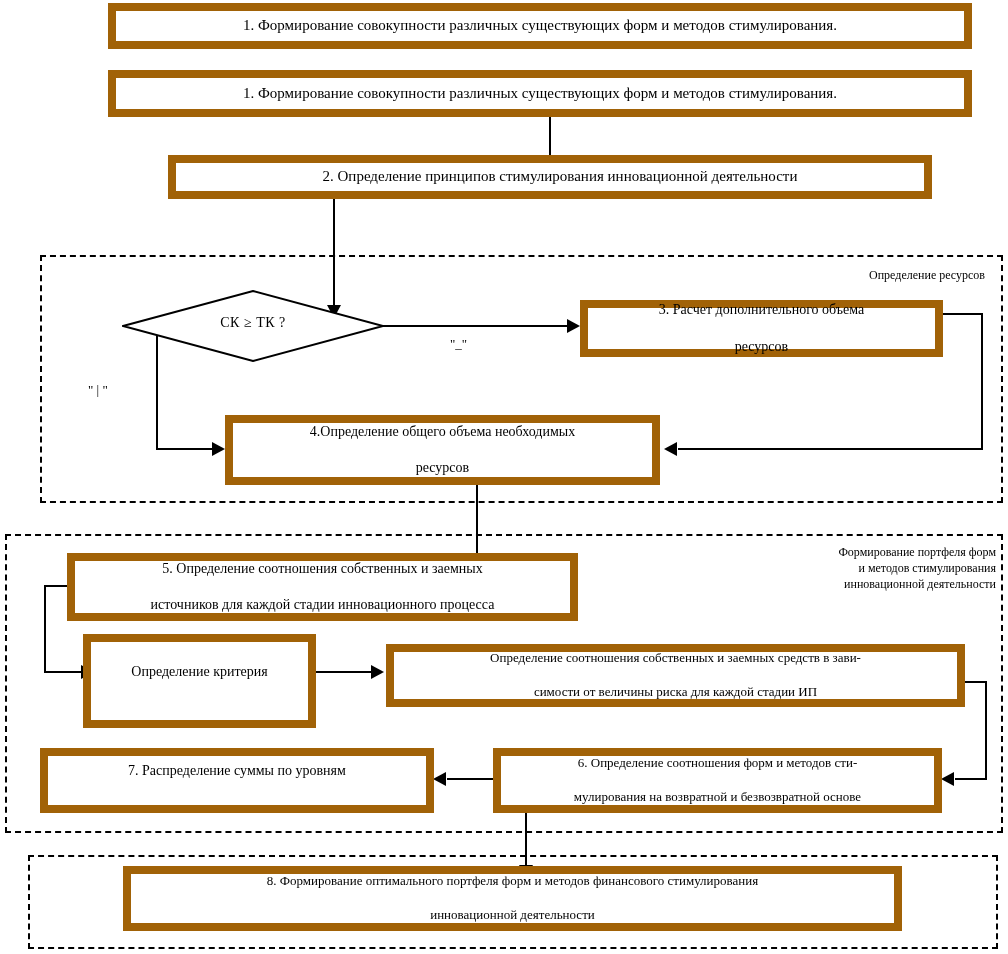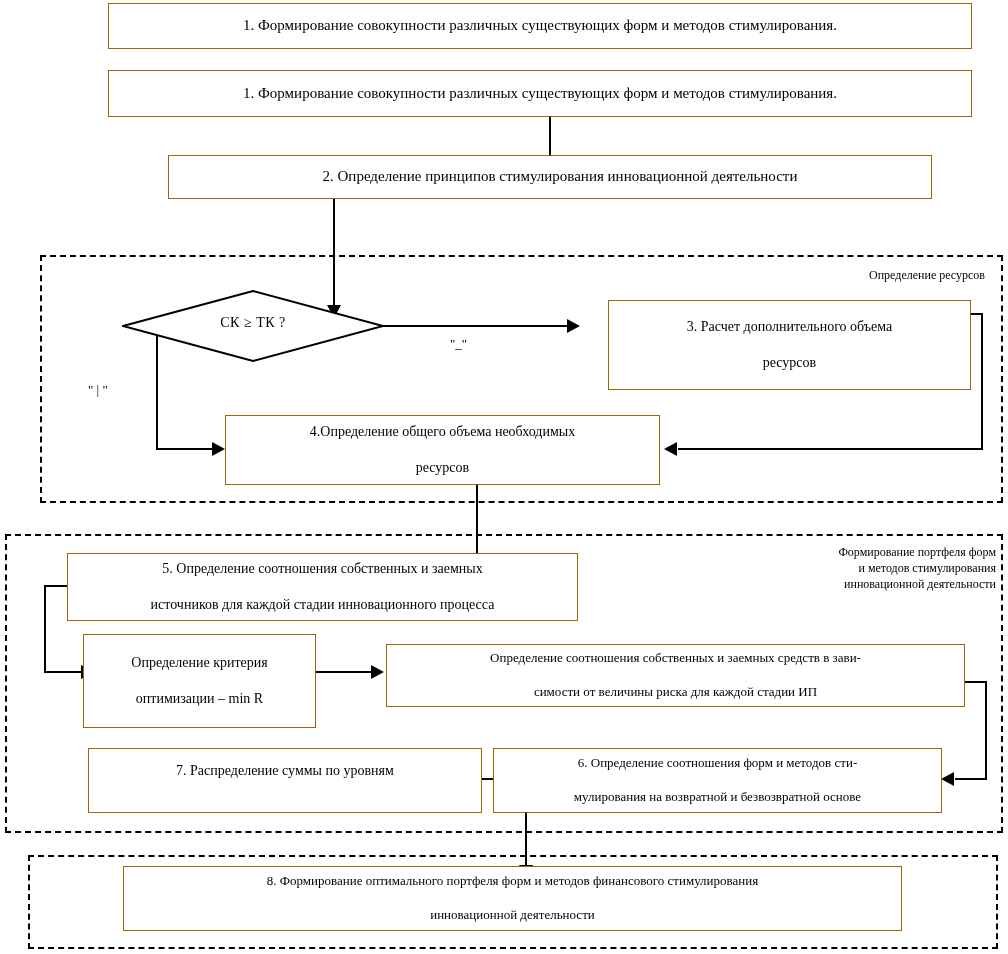--- a/index.html
+++ b/index.html
@@ -12,21 +12,21 @@
     width: 1008px;
     height: 954px;
     background: #ffffff;
     font-family: "Liberation Serif", "DejaVu Serif", serif;
     overflow: hidden;
   }
   
   .box {
     position: absolute;
     box-sizing: border-box;
-    border: 1px solid #a16207;
+    border: 8px solid #a16207;
     background: #ffffff;
     display: flex;
     align-items: center;
     justify-content: center;
     text-align: center;
     color: #000000;
     line-height: 1.30;
     padding: 2px 8px;
     z-index: 3;
   }
@@ -141,21 +141,21 @@
       <span>СК  ≥ ТК ?</span>
     </div>
   </div>
 
   <div class="ln lnh" style="left:382px; top:325px; width:186px;"></div>
   <div class="arrow arrow-right" style="left:567px; top:319px;"></div>
   <div class="edge-label" style="left:450px; top:336px;">
     <span>"_"</span>
   </div>
 
-  <div class="box fs14" style="left:608px; top:300px; width:363px; height:90px;">
+  <div class="box fs14" style="left:580px; top:300px; width:363px; height:57px;">
     <span>
       <span>3. Расчет дополнительного объема</span><br>
       <span>ресурсов</span>
     </span>
   </div>
 
   <div class="ln lnh" style="left:943px; top:313px; width:40px;"></div>
   <div class="ln lnv" style="left:981px; top:313px; height:137px;"></div>
   <div class="ln lnh" style="left:678px; top:448px; width:305px;"></div>
   <div class="arrow arrow-left" style="left:664px; top:442px;"></div>
@@ -192,21 +192,20 @@
   </div>
 
   <div class="ln lnh" style="left:44px; top:585px; width:25px;"></div>
   <div class="ln lnv" style="left:44px; top:585px; height:88px;"></div>
   <div class="ln lnh" style="left:44px; top:671px; width:40px;"></div>
   <div class="arrow arrow-right" style="left:81px; top:665px;"></div>
 
   <div class="box fs14" style="left:83px; top:634px; width:233px; height:94px;">
     <span>
       <span>Определение критерия</span><br>
-      <span>оптимизации – min R</span>
     </span>
   </div>
 
   <div class="ln lnh" style="left:316px; top:671px; width:56px;"></div>
   <div class="arrow arrow-right" style="left:371px; top:665px;"></div>
 
   <div class="box fs13" style="left:386px; top:644px; width:579px; height:63px;">
     <span>
       <span>Определение соотношения собственных и заемных средств в зави-</span><br>
       <span>симости от величины риска для каждой стадии ИП</span>
@@ -221,21 +220,21 @@
   <div class="box fs13" style="left:493px; top:748px; width:449px; height:65px;">
     <span>
       <span>6. Определение соотношения форм и методов сти-</span><br>
       <span>мулирования на возвратной и безвозвратной основе</span>
     </span>
   </div>
 
   <div class="ln lnh" style="left:447px; top:778px; width:48px;"></div>
   <div class="arrow arrow-left" style="left:433px; top:772px;"></div>
 
-  <div class="box fs14" style="left:40px; top:748px; width:394px; height:65px;margin-left:48px;">
+  <div class="box fs14" style="left:40px; top:748px; width:394px; height:65px;">
     <span>
       <span>7. Распределение суммы по уровням</span><br>
     </span>
   </div>
 
   <div class="ln lnv" style="left:525px; top:813px; height:57px;"></div>
   <div class="arrow arrow-down" style="left:519px; top:865px;"></div>
 
   <div class="region" style="left:28px; top:855px; width:970px; height:94px;"></div>
 

